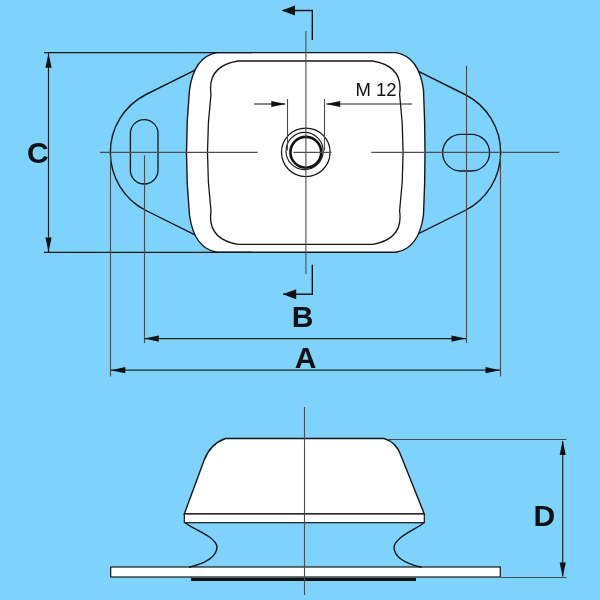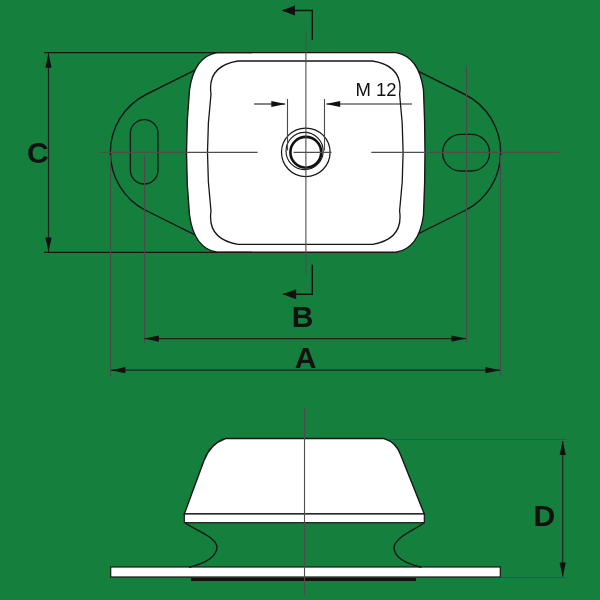--- a/index.html
+++ b/index.html
@@ -1,16 +1,16 @@
 <!DOCTYPE html>
 <html><head>
 <meta charset="utf-8">
 <style>
   html,body{margin:0;padding:0;background:#fff;}
-  #page{width:600px;height:600px;position:relative;background:#15803d;}
+  #page{width:600px;height:600px;position:relative;background:#7dd3fc;}
   svg{display:block;}
   text{font-family:"Liberation Sans", sans-serif;}
 </style>
 </head>
 <body>
 <div id="page">
 <svg width="600" height="600" viewBox="0 0 600 600">
 
   <g stroke="#161616" stroke-width="1.4" fill="none">
     <path d="M 199,68.2 L 146,94.5 A 65,65 0 0 0 146,210.5 L 199,236.8"></path>

